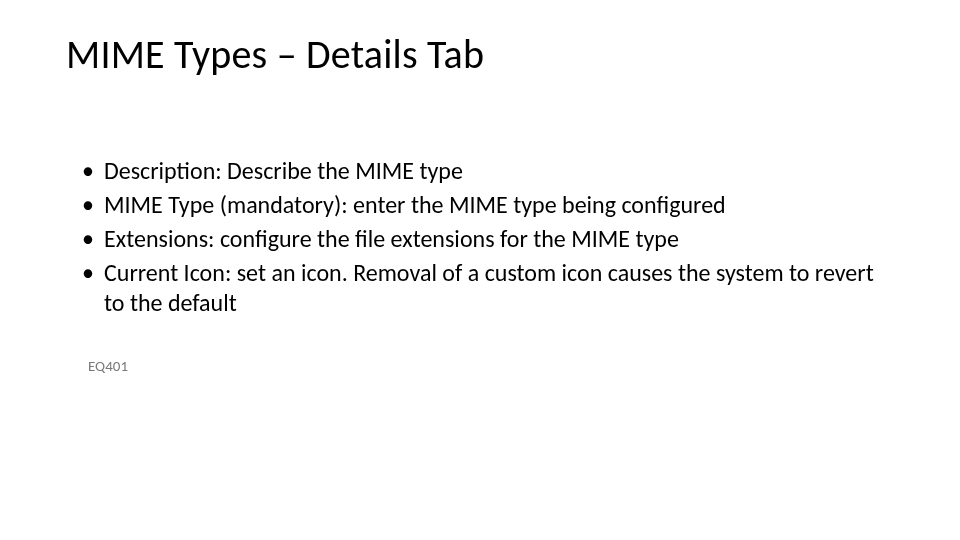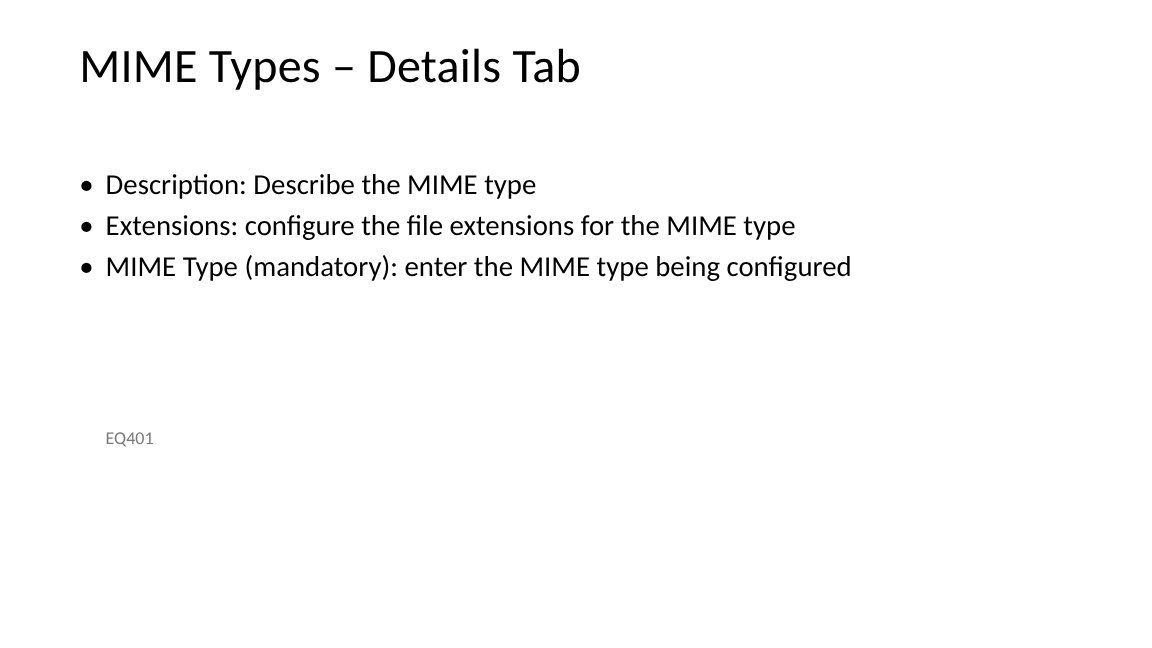--- a/index.html
+++ b/index.html
@@ -27,21 +27,21 @@
     font-weight: 400;
     letter-spacing: 0.2px;
   }
   .body {
     position: absolute;
     left: 66px;
     top: 140px;
     width: 830px;
   }
   .bullet-list {
-    margin: 0;
+    margin: 16px;
     padding: 0;
     list-style: none;
   }
   .bullet-list li {
     position: relative;
     font-size: 24px;
     line-height: 1.25;
     padding-left: 22px;
     margin: 0 0 4px 0;
   }
@@ -62,19 +62,20 @@
 </style>
 </head>
 <body>
 
 <div class="slide">
   <div class="title">MIME Types – Details Tab</div>
 
   <div class="body">
     <ul class="bullet-list">
       <li>Description:  Describe the MIME type</li>
+      <li>MIME Type (mandatory): enter the MIME type being configured</li>
       <li>Extensions:  configure the file extensions for the MIME type</li>
-      <li>MIME Type (mandatory): enter the MIME type being configured</li>
+      <li>Current Icon: set an icon.  Removal of a custom icon causes the system to revert to the default</li>
     </ul>
   </div>
 
   <div class="footer">EQ401</div>
 </div>
 
 </body></html>

